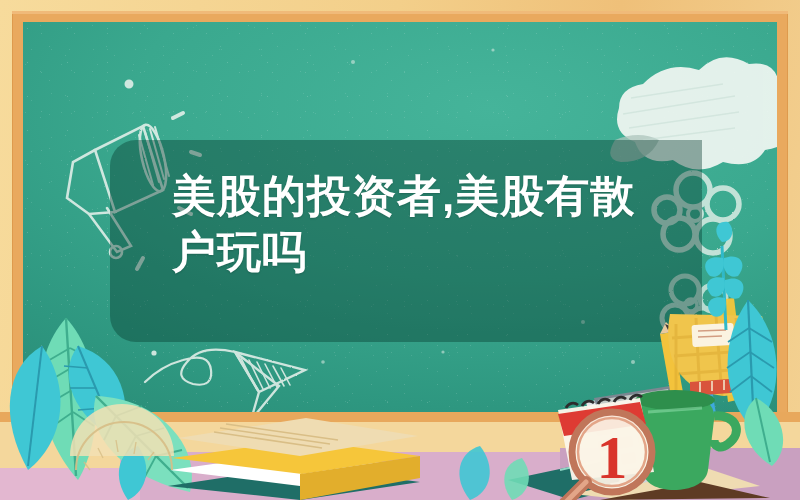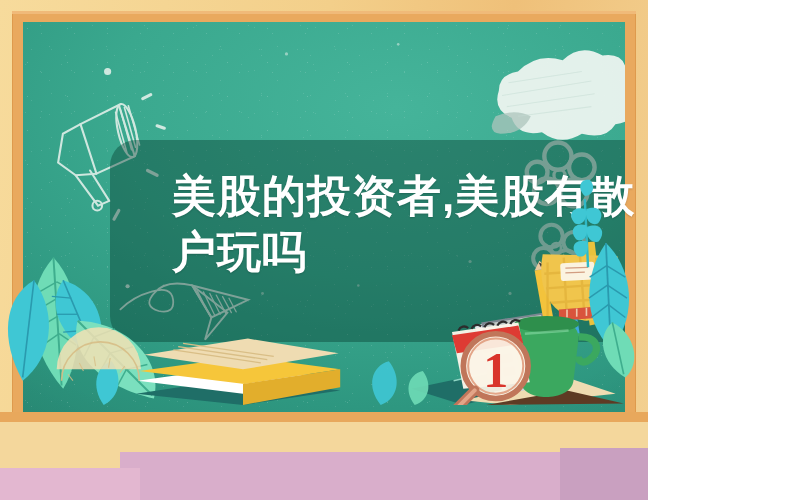--- a/index.html
+++ b/index.html
@@ -1,20 +1,20 @@
 <!DOCTYPE html>
 <html><head>
 <meta charset="utf-8">
 <style>
   html,body{margin:0;padding:0;}
   body{
     width:800px;height:500px;overflow:hidden;
     font-family:"Liberation Sans","DejaVu Sans",sans-serif;
   }
-  #stage{position:relative;width:648px;height:500px;overflow:hidden;background:#737373;}
+  #stage{position:relative;width:800px;height:500px;overflow:hidden;background:#737373;}
 
   
   .mat{position:absolute;inset:0;background:#F6D99A;}
   .mat-grad{position:absolute;inset:0;
     background:linear-gradient(100deg,#F7DB9C 0%,#F3CF8A 45%,#EFC079 70%,#F3D192 100%);}
 
   
   .frame{position:absolute;left:12px;top:11px;right:12px;bottom:0;
     background:#E9A95E;border-radius:3px 3px 0 0;
     box-shadow:0 0 0 1px #DE9A4D inset;}

